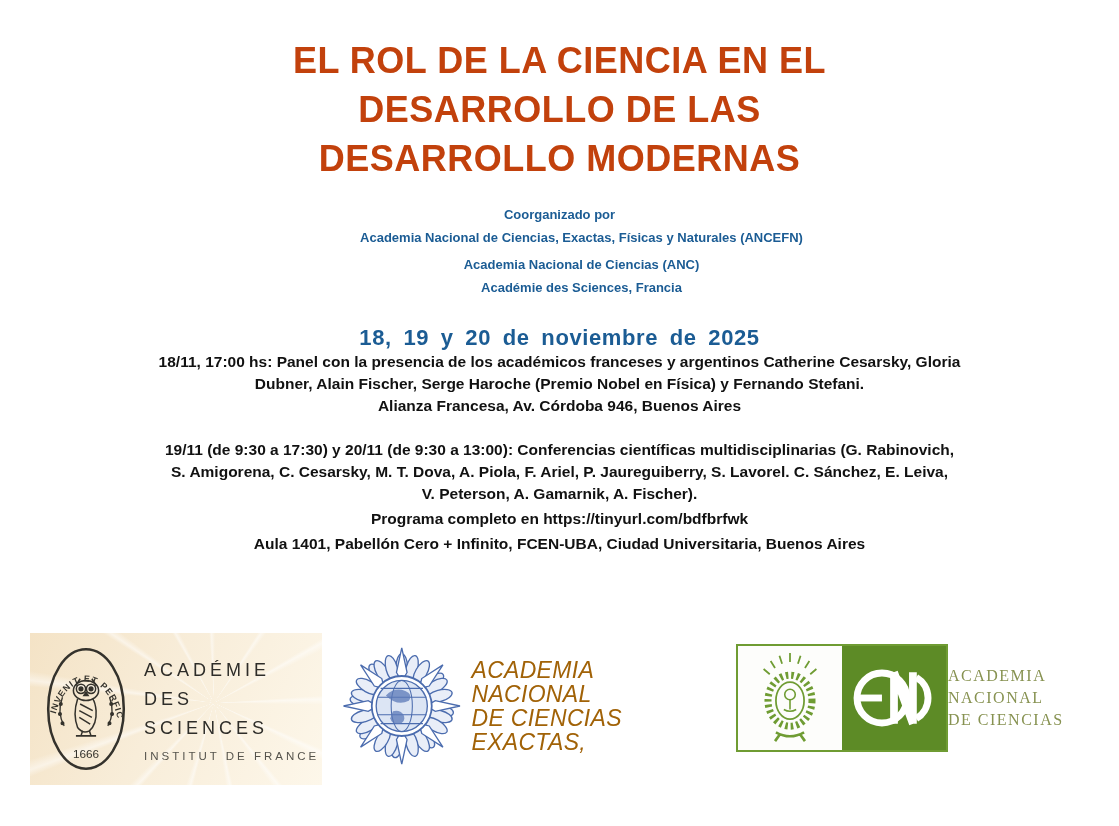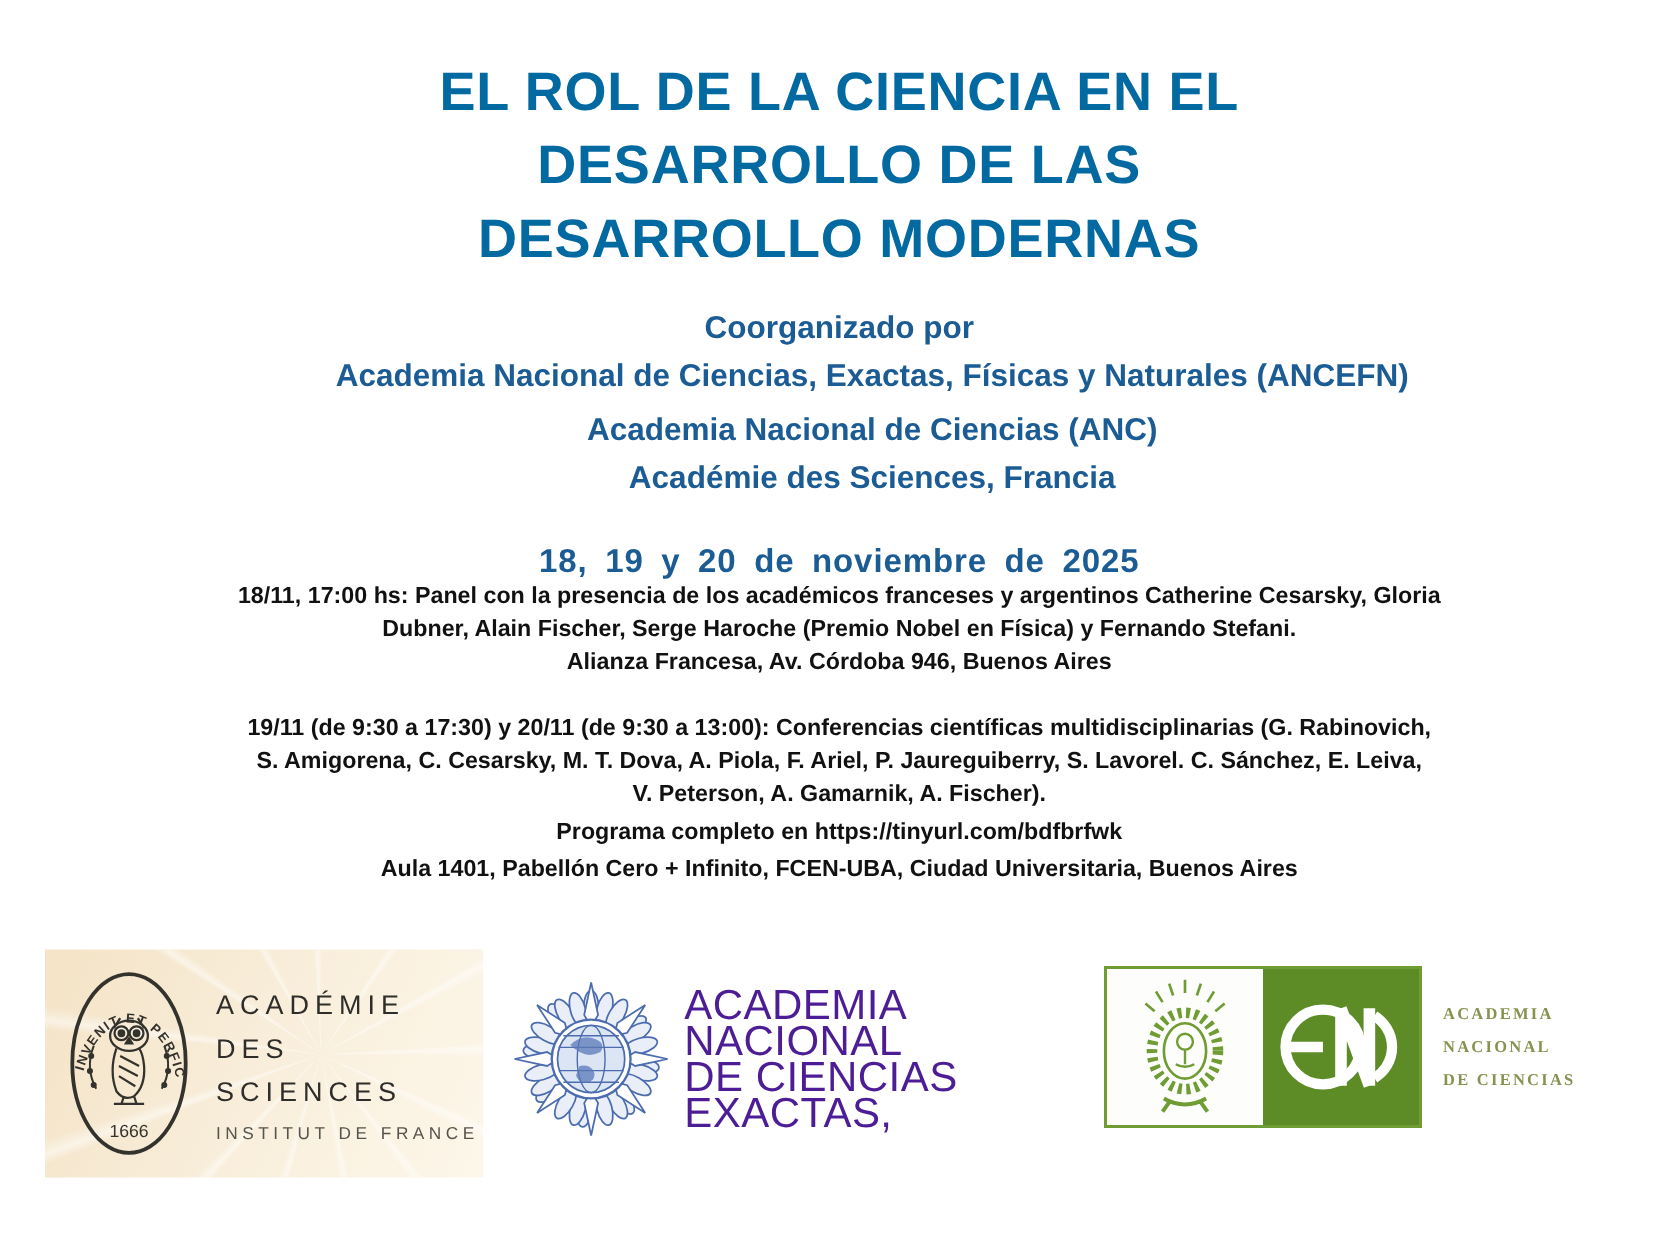--- a/index.html
+++ b/index.html
@@ -1,24 +1,24 @@
 <!DOCTYPE html>
 <html><head>
 <meta charset="utf-8">
 <style>
   html,body{margin:0;padding:0;background:#fff;}
   .poster{
     position:relative;width:1119px;height:826px;background:#ffffff;
     font-family:"Liberation Sans",sans-serif;overflow:hidden;text-align:center;
   }
   
-  .title{margin-top:36px;color:#0369a1;font-weight:bold;font-size:36px;
+  .title{margin-top:36px;color:#c2410c;font-weight:bold;font-size:36px;
          line-height:49px;letter-spacing:.5px;}
   
-  .orgs{margin-top:24px;color:#1b5c94;font-weight:bold;font-size:21px;}
+  .orgs{margin-top:24px;color:#1b5c94;font-weight:bold;font-size:13px;}
   .orgs .org-line{margin-top:8px;white-space:nowrap;padding-left:44px;}
   .orgs .org-anc{margin-top:12px;}
   
   .date-line{margin-top:30px;color:#1b5c94;font-weight:bold;font-size:22px;
              letter-spacing:.6px;word-spacing:5px;}
   
   .event{color:#111;font-weight:bold;font-size:15.5px;line-height:22px;}
   .event .line{white-space:nowrap;}
   .event1{}
   .event2{margin-top:22px;}
@@ -32,31 +32,31 @@
     background:linear-gradient(115deg,#f4e3c6 0%,#f8edd9 45%,#fdf7ea 100%);}
   .logo-academie::before{content:"";position:absolute;inset:0;
     background:repeating-conic-gradient(from 10deg at 63% 46%,
       rgba(255,255,255,0) 0 22deg,rgba(255,255,255,.5) 24deg,rgba(255,255,255,0) 27deg);}
   .academie-seal{position:relative;margin-left:14px;flex:0 0 auto;}
   .academie-text{position:relative;text-align:left;margin-left:16px;color:#2e2d29;}
   .academie-name{font-size:18px;letter-spacing:4px;line-height:29px;font-weight:500;}
   .academie-sub{font-size:11.5px;letter-spacing:3px;color:#55534c;margin-top:7px;}
   
   .logo-ancefn{left:340px;top:636px;width:378px;height:140px;background:#fff;}
-  .ancefn-text{text-align:left;margin-left:8px;color:#4c1d95;font-size:28px;
-               line-height:24px;letter-spacing:.3px;}
+  .ancefn-text{text-align:left;margin-left:8px;color:#a16207;font-size:23px;
+               line-height:24px;letter-spacing:.3px;font-style:italic;}
   
   .logo-anc{left:736px;top:642px;width:360px;height:112px;background:#fff;}
   .anc-block{display:flex;border:2px solid #6f9c33;flex:0 0 auto;}
   .anc-square{width:104px;height:104px;display:flex;align-items:center;justify-content:center;}
   .anc-square-left{background:#fdfdfb;}
   .anc-square-right{background:#5d8b26;}
-  .anc-text{text-align:left;margin-left:14px;color:#879251;
-            font-family:"Liberation Serif",serif;font-weight:bold;
-            font-size:11px;line-height:22px;letter-spacing:1.5px;}
+  .anc-text{text-align:left;color:#879251;
+            font-family:"Liberation Serif",serif;font-weight:normal;
+            font-size:16px;line-height:22px;letter-spacing:1.5px;}
 </style>
 </head>
 <body>
 
 <div class="poster">
 
   <div class="title">
     <div>EL ROL DE LA CIENCIA EN EL</div>
     <div>DESARROLLO DE LAS</div>
     <div>DESARROLLO MODERNAS</div>

